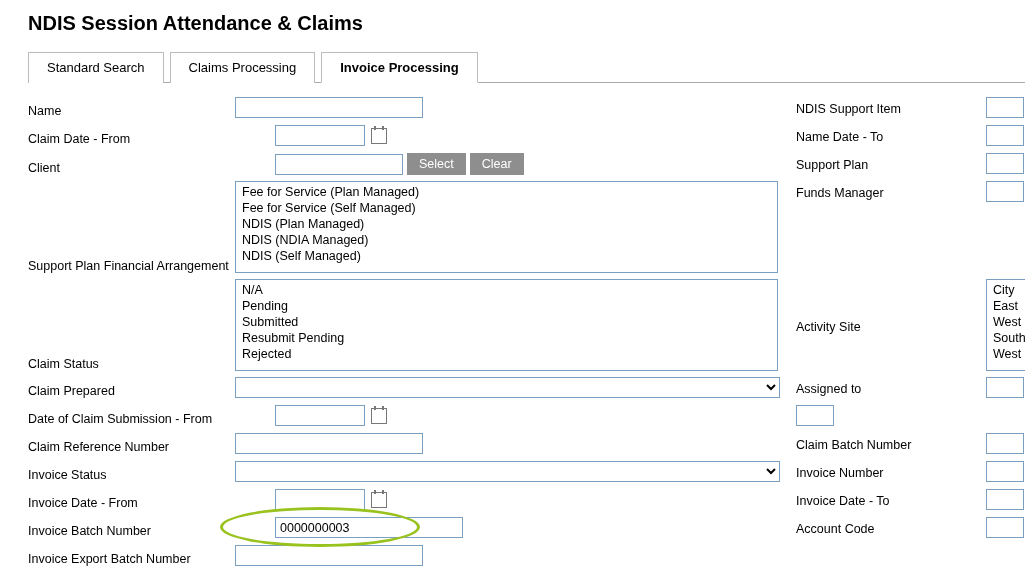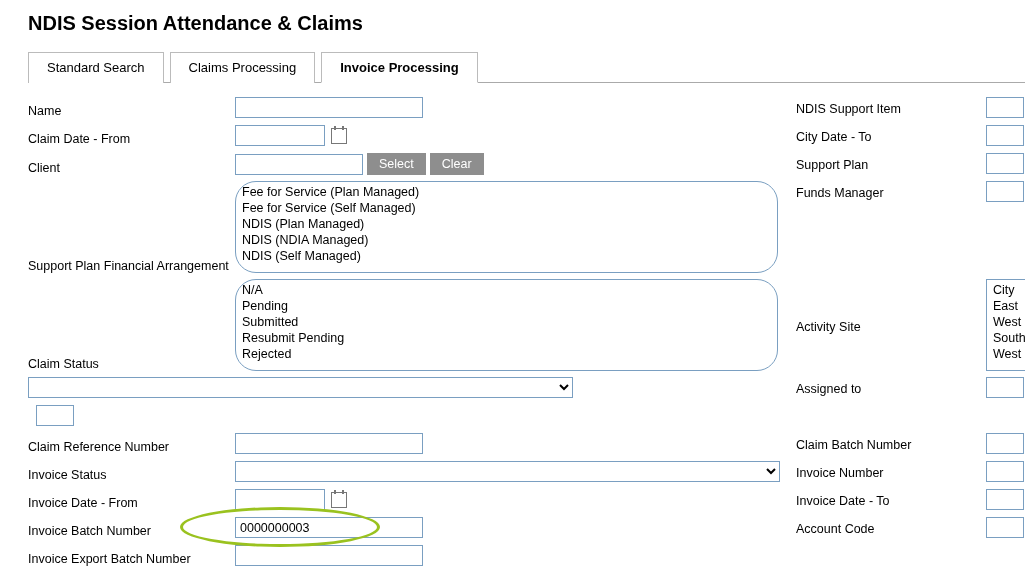--- a/index.html
+++ b/index.html
@@ -79,21 +79,21 @@
   .in-short { width: 90px; }
   .in-med { width: 188px; }
   .in-right { width: 38px; }
   .multiselect {
     border: 1px solid #7a9fc1;
     font-size: 12.5px;
     font-family: inherit;
     padding: 2px 2px;
     overflow: hidden;
   }
-  .ms-wide { width: 543px; border-radius: 21px; }
+  .ms-wide { width: 543px; }
   .ms-narrow { width: 42px; }
   .ms-opt { padding: 1px 4px; white-space: nowrap; }
   .btn-gray {
     background: #8e8e8e;
     color: #fff;
     border: none;
     height: 22px;
     padding: 0 12px;
     font-size: 12.5px;
     margin-left: 4px;
@@ -134,21 +134,21 @@
     background: #fff;
   }
   .highlight-ellipse {
     position: absolute;
     border: 3px solid #9ac21f;
     border-radius: 50%;
     width: 200px;
     height: 40px;
     pointer-events: none;
   }
-  .field-wrap { position: relative; display: flex; align-items: center; }
+  .field-wrap { position: relative; display: flex; align-items: center; margin-left: 40px; }
 </style>
 </head>
 <body>
 
 <div class="page-title">NDIS Session Attendance &amp; Claims</div>
 
 <div class="tabs">
   <div class="tab">Standard Search</div>
   <div class="tab">Claims Processing</div>
   <div class="tab active">Invoice Processing</div>
@@ -169,21 +169,21 @@
 
   <div class="row">
     <div class="col-left">
       <div class="label-left">Claim Date - From</div>
       <div class="field-wrap">
         <input type="text" class="in-short" style="">
         <span class="calendar-icon"></span>
       </div>
     </div>
     <div class="col-right">
-      <div class="label-right">City Date - To</div>
+      <div class="label-right">Name Date - To</div>
       <input type="text" class="in-right" style="">
     </div>
   </div>
 
   <div class="row">
     <div class="col-left">
       <div class="label-left">Client</div>
       <div class="field-wrap">
         <input type="text" style="width: 128px;">
         <button class="btn-gray">Select</button>
@@ -231,29 +231,37 @@
         <div class="ms-opt">East</div>
         <div class="ms-opt">West</div>
         <div class="ms-opt">South</div>
         <div class="ms-opt">West</div>
       </div>
     </div>
   </div>
 
   <div class="row">
     <div class="col-left">
+      <div class="label-left">Claim Prepared</div>
       <select class="dropdown"><option></option></select>
     </div>
     <div class="col-right">
       <div class="label-right">Assigned to</div>
       <input type="text" class="in-right" style="">
     </div>
   </div>
 
   <div class="row">
+    <div class="col-left">
+      <div class="label-left">Date of Claim Submission - From</div>
+      <div class="field-wrap">
+        <input type="text" class="in-short" style="">
+        <span class="calendar-icon"></span>
+      </div>
+    </div>
     <div class="col-right">
       <input type="text" class="in-right" style="">
     </div>
   </div>
 
   <div class="row">
     <div class="col-left">
       <div class="label-left">Claim Reference Number</div>
       <input type="text" class="in-med" style="">
     </div>

